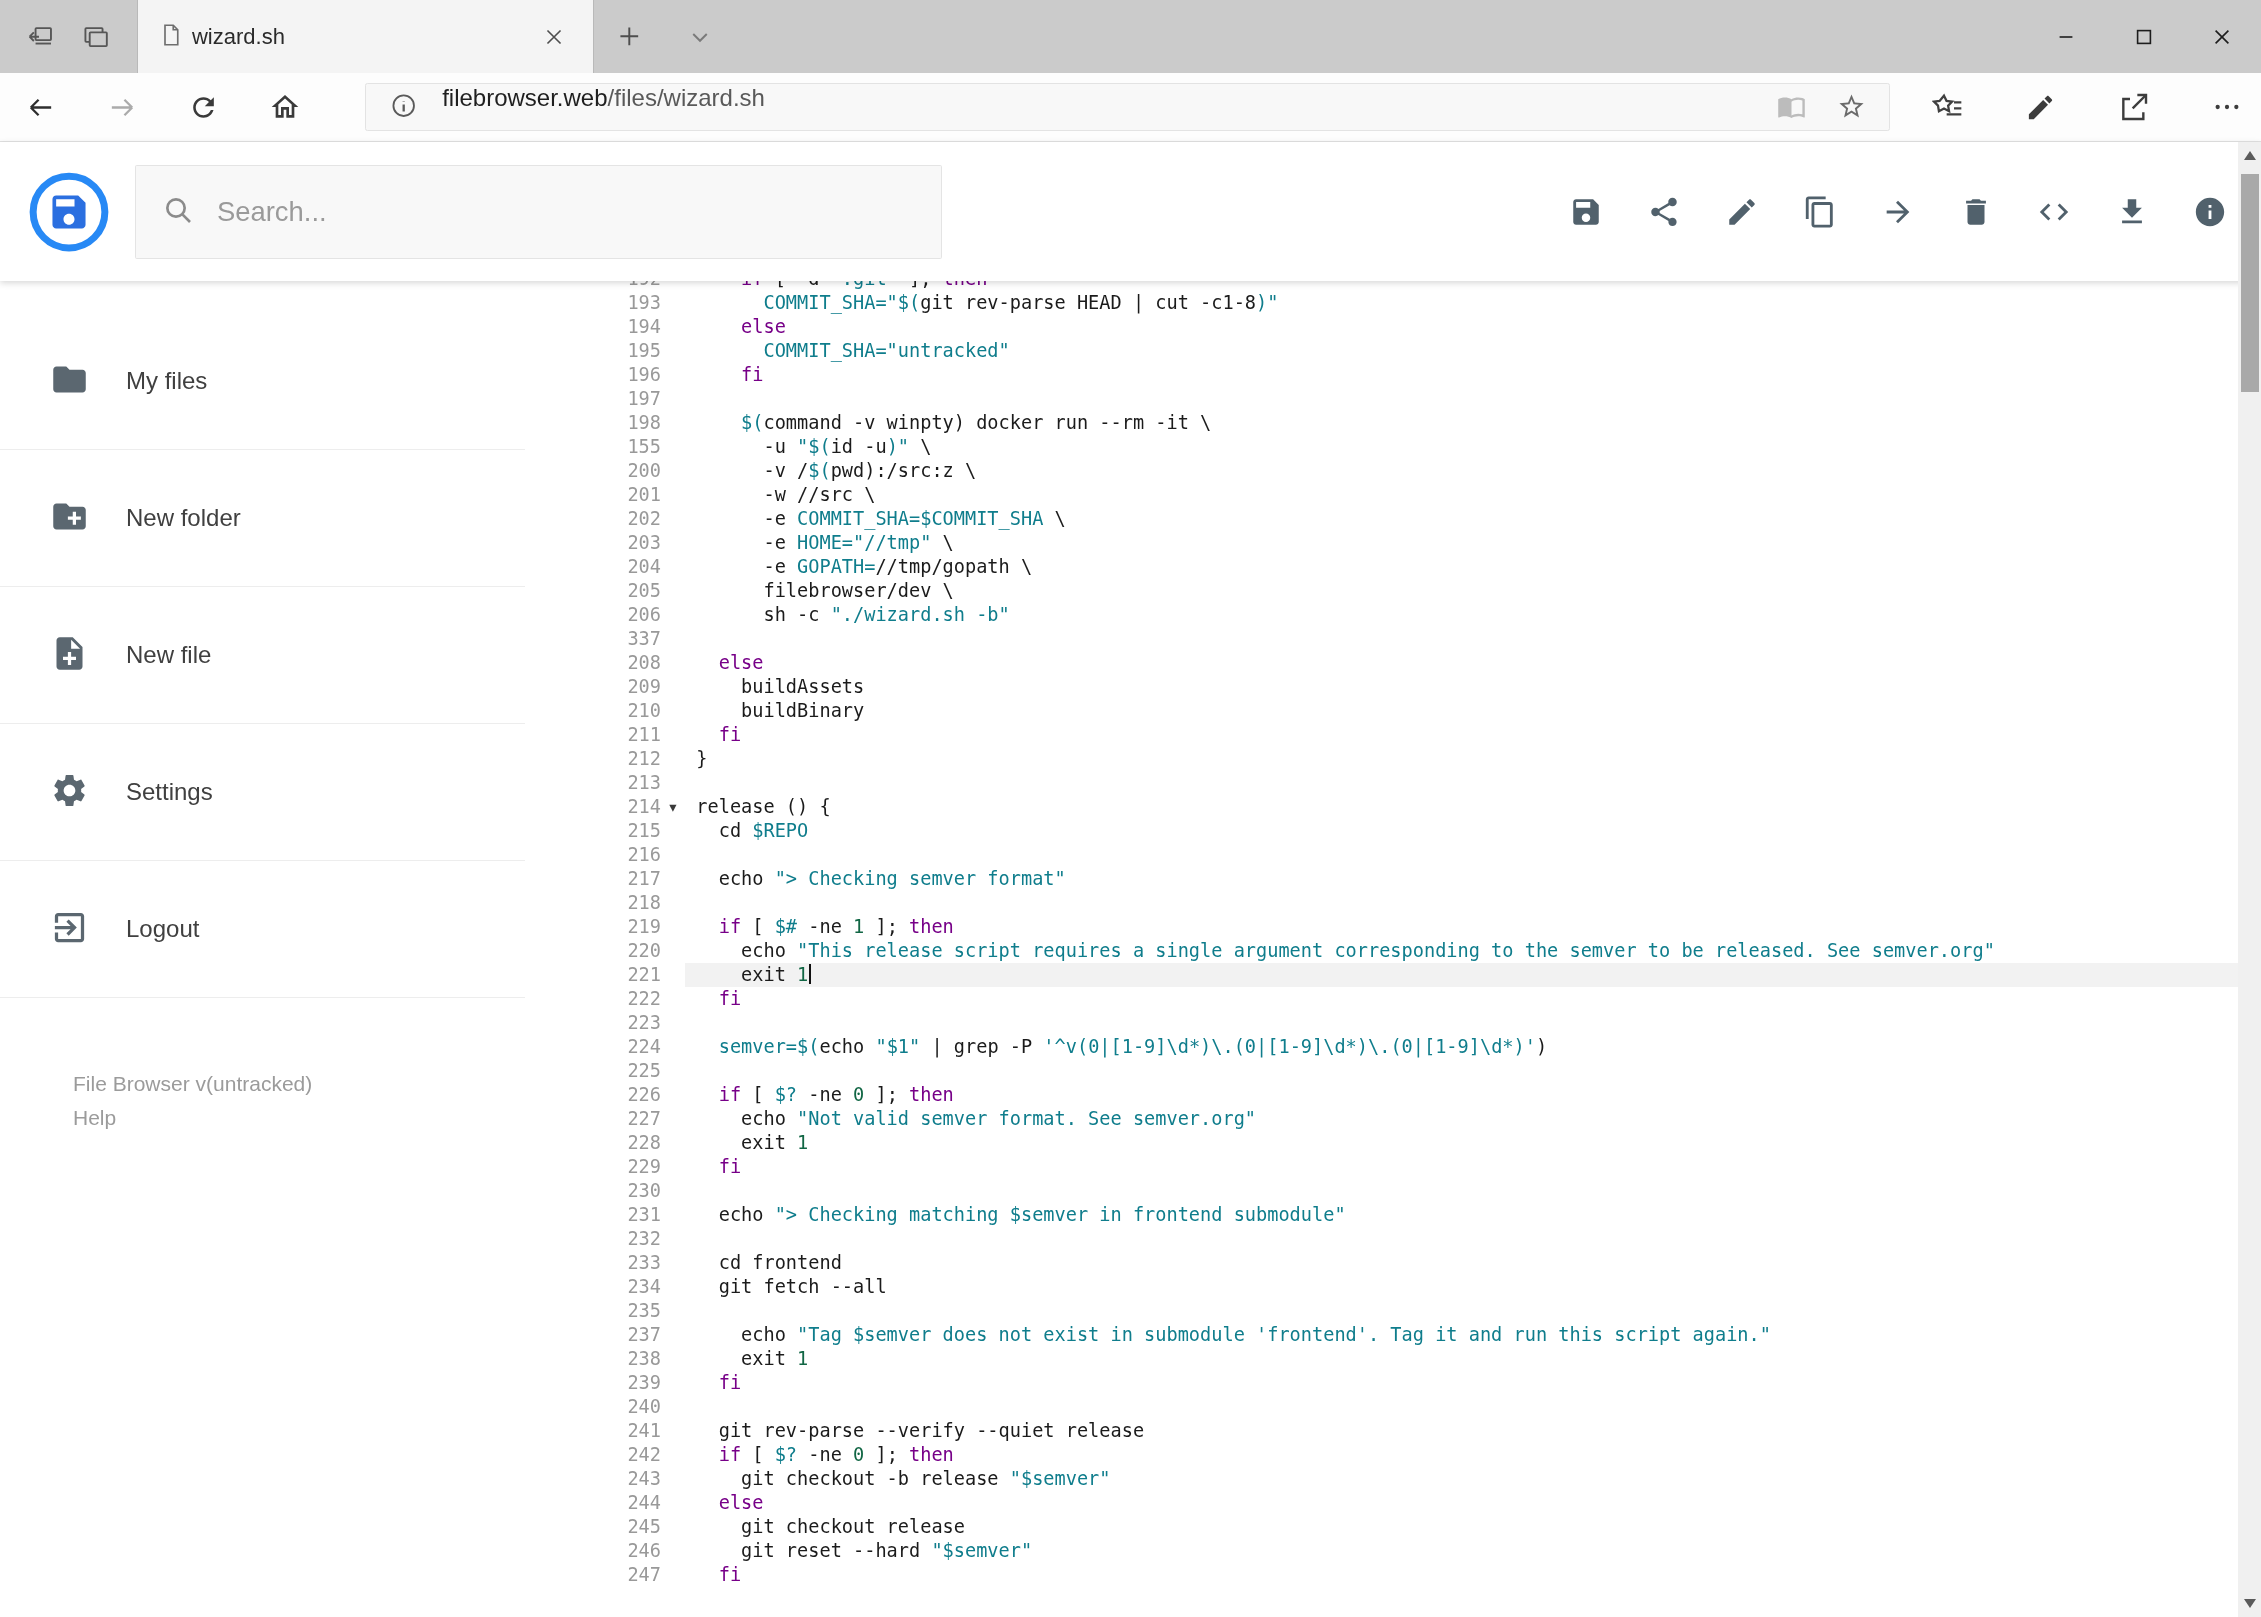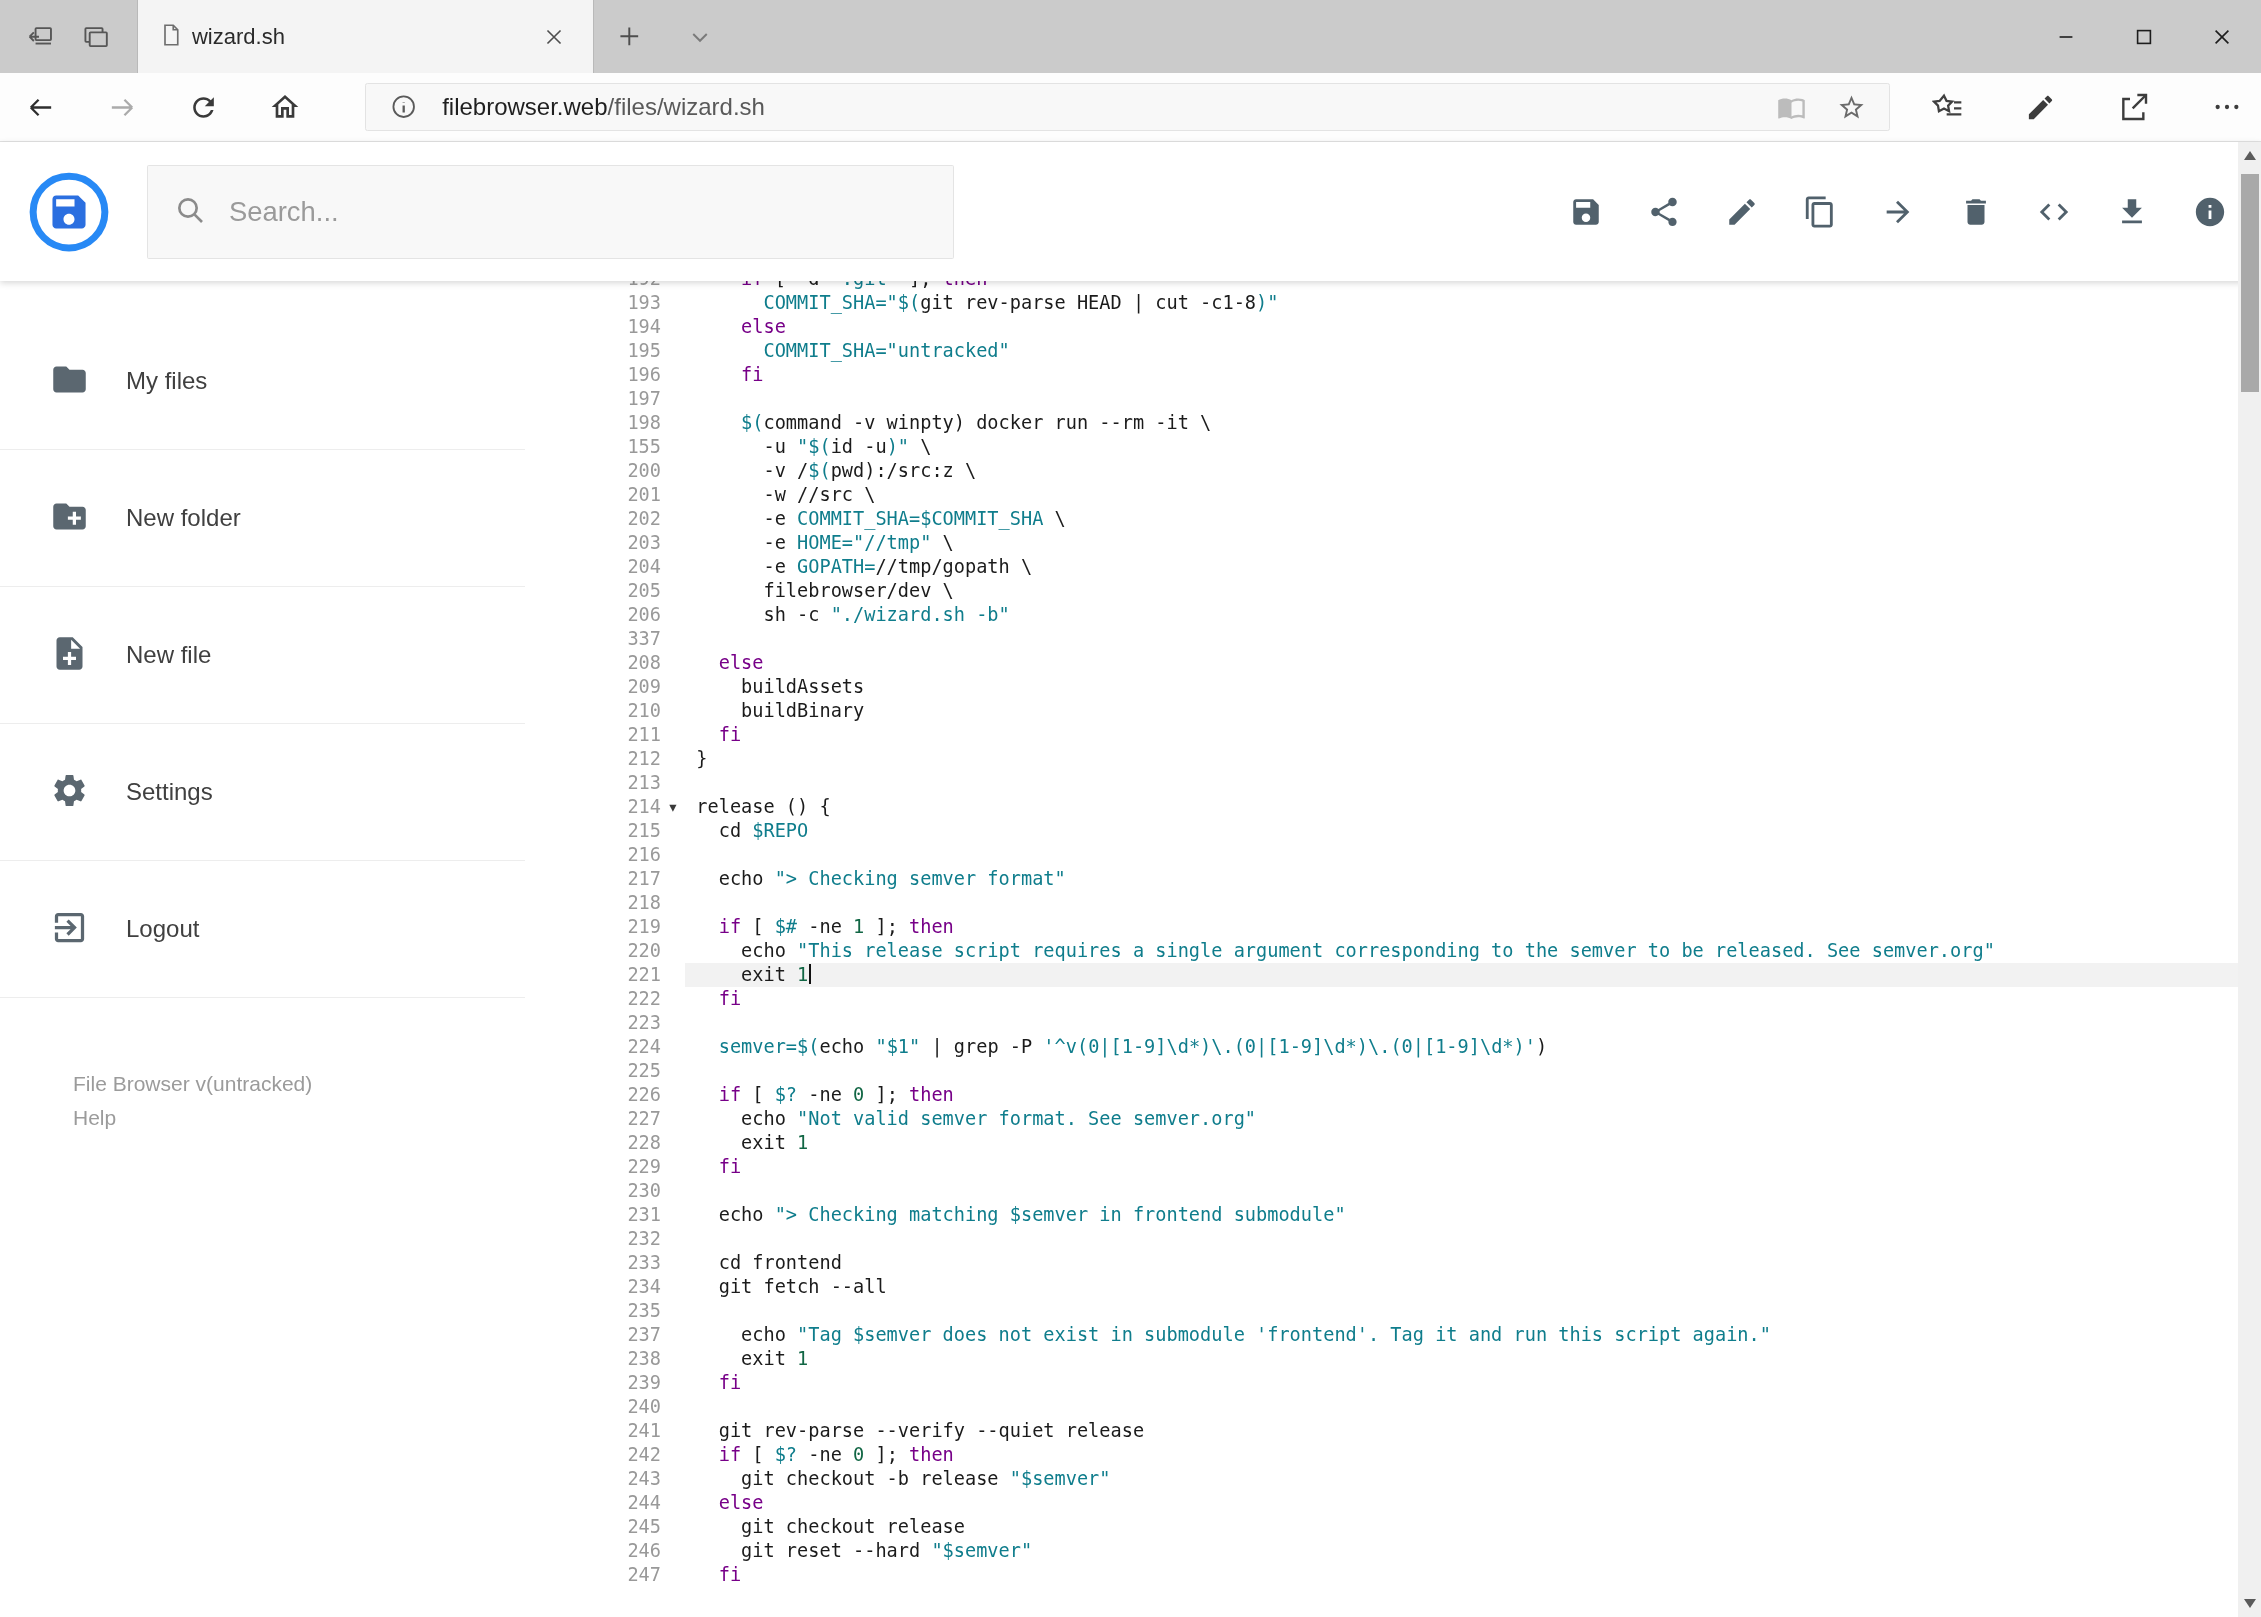--- a/index.html
+++ b/index.html
@@ -13,35 +13,35 @@
   .tab{width:457px;background:var(--active-tab-bg);display:flex;align-items:center;padding:0 21px;gap:9px;border-right:0.8px solid #b9b9b9;border-left:0.8px solid #b9b9b9}
   .tab-title{font-size:22px;color:#2b2b2b;flex:1;white-space:nowrap;overflow:hidden}
   .tab-close{display:flex;align-items:center;justify-content:center;width:36px;height:36px}
   .newtab,.tabchev{width:71px;display:flex;align-items:center;justify-content:center}
   .win-controls{margin-left:auto;display:flex}
   .win-btn{width:78px;display:flex;align-items:center;justify-content:center}
 
   
   .navbar{position:absolute;left:0;top:73px;width:2261px;height:69px;background:#fdfdfd;border-bottom:0.8px solid #e2e2e2;display:flex;align-items:center}
   .nav-btn{width:82px;height:69px;display:flex;align-items:center;justify-content:center}
-  .addressbar{height:48px;width:1534px;background:#f8f8f8;border:0.8px solid #e3e3e3;border-radius:2.4px;display:flex;align-items:center;padding:0 16px;margin-left:39px;gap:16px}
+  .addressbar{height:48px;width:1534px;background:#f8f8f8;border:0.8px solid #e3e3e3;border-radius:2.4px;display:flex;padding:0 16px;margin-left:39px;gap:16px}
   .url{font-size:24px;white-space:nowrap;flex:1}
   .url .dom{color:#1f1f1f}
   .url .pth{color:#595959}
   .ab-icon{display:flex;align-items:center;justify-content:center;width:44px;height:44px}
   .nav-right{display:flex;align-items:center;margin-left:22.6px;gap:24px}
   .nav-right .nav-btn{width:69px}
 
   
   .app-header{position:absolute;left:0;top:142px;width:2261px;height:139px;background:#fff;box-shadow:0 1.6px 6.5px rgba(0,0,0,.16);display:flex;align-items:center;z-index:6}
   .logo{margin-left:27.4px;width:84px;height:84px;flex:none}
   .logo svg{width:84px;height:84px}
   .logo-ring{stroke:var(--logo-ring)}
   .logo-disk{fill:var(--logo-disk)}
-  .searchbox{margin-left:36px;width:807px;height:94px;background:#f8f8f8;border:0.8px solid #e4e4e4;border-radius:1.6px;display:flex;align-items:center;padding:0 26px;gap:22.6px}
+  .searchbox{margin-left:24px;width:807px;height:94px;background:#f8f8f8;border:0.8px solid #e4e4e4;border-radius:1.6px;display:flex;align-items:center;padding:0 26px;gap:22.6px}
   .search-input{border:none;outline:none;background:transparent;font-size:27.4px;color:#444;flex:1;font-family:"Liberation Sans",sans-serif}
   .search-input::placeholder{color:#9a9a9a}
   .toolbar{margin-left:auto;margin-right:32px;display:flex;gap:39px}
   .tool-btn{width:39px;height:52px;display:flex;align-items:center;justify-content:center}
   .tool-btn svg{width:34px;height:34px;fill:var(--toolbar-icon)}
 
   
   .sidebar{position:absolute;left:0;top:281px;width:525px;bottom:0;background:#fff;padding-top:32px;z-index:2}
   .side-item{height:137px;display:flex;align-items:center;padding-left:50px;gap:37px;border-bottom:0.8px solid #ededed;cursor:pointer}
   .side-item:last-of-type{border-bottom:none}

